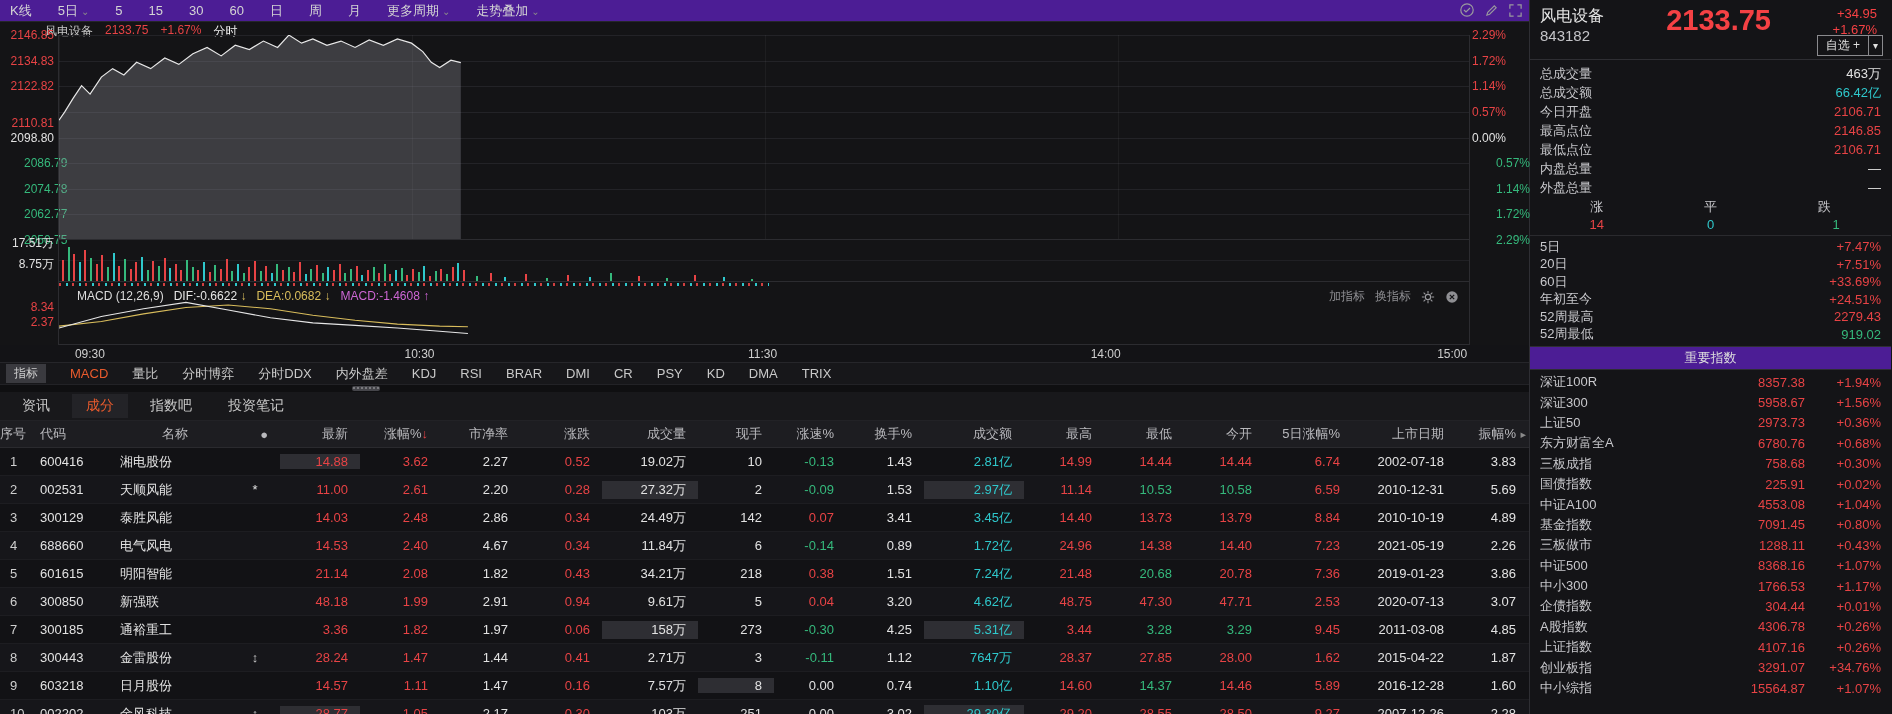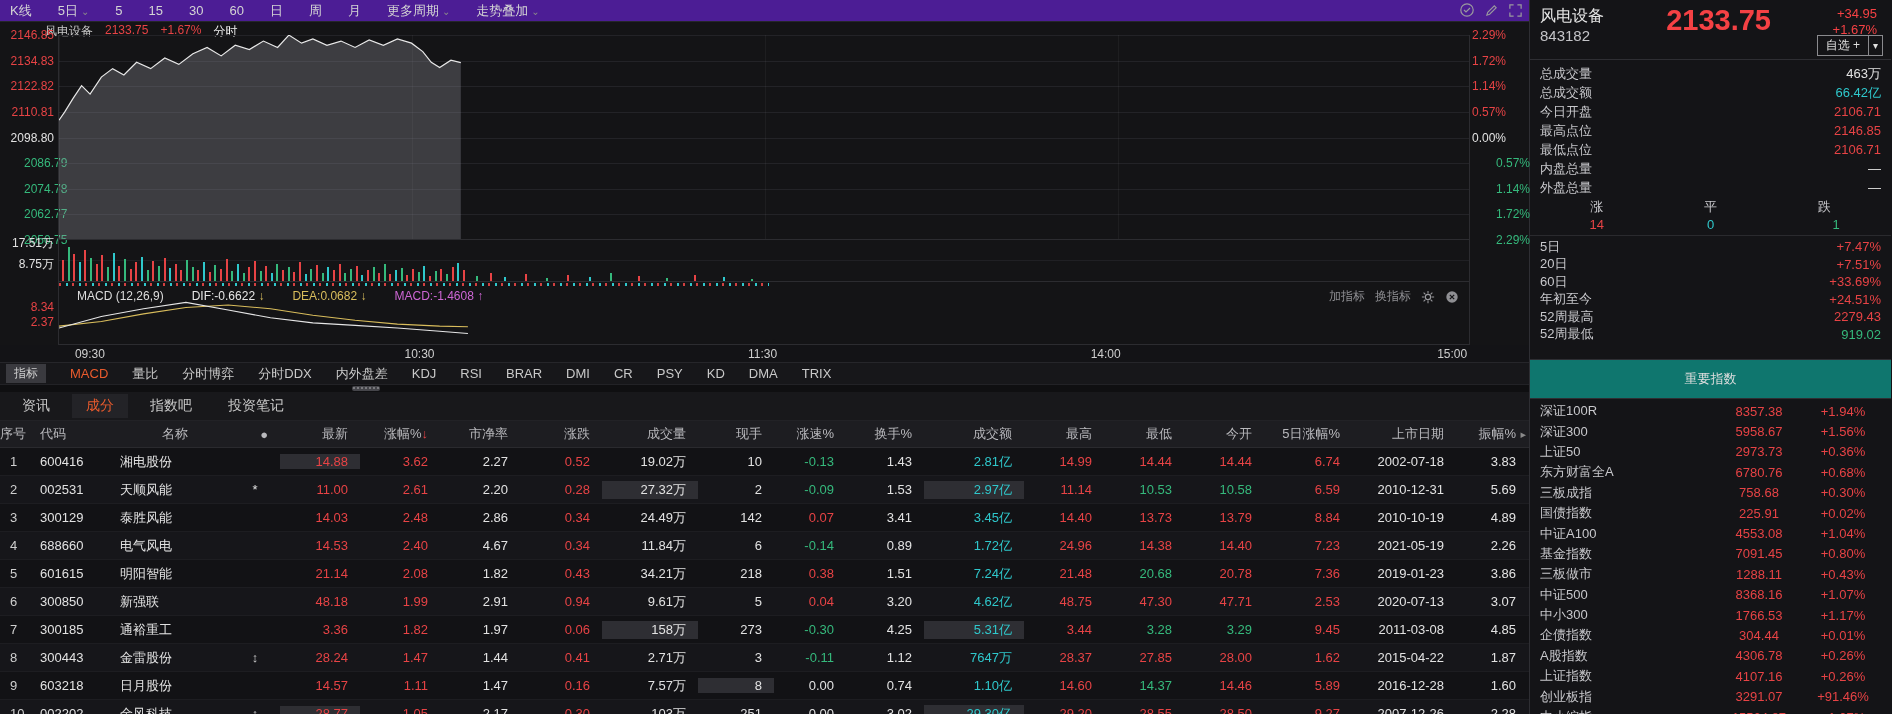--- a/index.html
+++ b/index.html
@@ -26,21 +26,21 @@
      background:linear-gradient(to bottom, transparent 20px, #202024 20px, #202024 21px, transparent 21px); }
   .pane-macd { top:260px; height:63px; border-bottom:1px solid #2c2c30; }
   .gutter { position:absolute; top:13px; height:310px; font-size:12px; }
   .gutter-l { left:0; width:54px; text-align:right; }
   .gutter-r { left:1472px; width:56px; text-align:left; }
   .ax { position:absolute; width:100%; transform:translateY(-50%); line-height:12px; }
   .price-svg, .macd-svg { position:absolute; inset:0; width:100%; height:100%; }
   .vbar { position:absolute; bottom:0; width:2px; }
   .dash-strip { position:absolute; left:0; top:1px; width:710px; height:3px;
      background:repeating-linear-gradient(90deg,#d24040 0 2px,transparent 2px 7px,#2fc8cc 7px 9px,transparent 9px 13px); }
-  .macd-text { position:absolute; top:7px; left:18px; font-size:12px; display:flex; gap:28px; white-space:nowrap; }
+  .macd-text { position:absolute; top:7px; left:18px; font-size:12px; display:flex; gap:10px; white-space:nowrap; }
   .macd-actions { position:absolute; top:6px; right:10px; display:flex; gap:10px; align-items:center; font-size:12px; color:#8f8f93;text-align:right; }
   .macd-actions svg { cursor:pointer; display:block; }
   .time-axis { position:relative; height:18px; border-bottom:1px solid #26262a; flex:none; font-size:12px; color:#cfcfcf; }
   .tlabel { position:absolute; top:2px; }
   
   .ind-tabs { height:22px; display:flex; align-items:center; gap:24px; padding-left:6px; font-size:13px;
     color:#c9c9c9; border-bottom:1px solid #222226; flex:none; background:#17171a; }
   .ind-chip { background:#3a3a3f; color:#cfcfcf; padding:1px 8px; font-size:12px; }
   .tab { cursor:pointer; white-space:nowrap; }
   .tab.active { color:#ea5b2d; }
@@ -74,25 +74,25 @@
   .sb-chg { position:absolute; right:14px; top:6px; text-align:right; color:#f54144; font-size:13px; line-height:16px; }
   .watch { position:absolute; right:8px; top:35px; display:flex; cursor:pointer; }
   .watch-main { border:1px solid #8a8a8e; color:#e0e0e0; font-size:12px; padding:1px 8px; }
   .watch-caret { border:1px solid #8a8a8e; border-left:none; color:#e0e0e0; font-size:10px; padding:1px 4px; display:flex; align-items:center; }
   .sb-stats { padding:4px 10px 0 10px; flex:none; }
   .sb-row { height:19px; display:flex; justify-content:space-between; align-items:center; }
   .sb-adv { display:grid; grid-template-columns:1fr 1fr 1fr; padding:0 10px; height:38px; flex:none; }
   .adv-col { display:flex; flex-direction:column; align-items:center; justify-content:center; line-height:18px; }
   .sb-perf { border-top:1px solid #2a2a2e; padding:2px 10px 0 10px; flex:none; }
   .sb-perf .sb-row { height:17.5px; }
-  .idx-head { height:40px; margin-top:16px; background:#0f766e; border-top:1px solid #2e2e33; border-bottom:1px solid #2e2e33;
+  .idx-head { height:24px; margin-top:3px; background:#4c1d95; border-top:1px solid #2e2e33; border-bottom:1px solid #2e2e33;
     display:flex; align-items:center; justify-content:center; color:#dedede; flex:none; }
   .idx-list { flex:1; overflow:hidden; padding:2px 10px 0 10px; }
   .idx-row { height:20.4px; display:grid; grid-template-columns:1fr 92px 76px; align-items:center; cursor:pointer; }
-  .idx-row .v { text-align:center; }
+  .idx-row .v { text-align:right; }
   .label { color:#c8c8cc; }
 </style>
 </head>
 <body>
 
 <div id="app">
   <div class="main">
 
     <div class="toolbar" id="toolbar">
       <div class="tb-icons">
@@ -125,21 +125,21 @@
         <span>风电设备</span>
         <span class="cr">2133.75</span>
         <span class="cr">+1.67%</span>
         <span style="color:#efefef">分时</span>
       </div>
 
       <div class="gutter gutter-l" id="gutterL">
           <div class="ax cr" style="top: 0px;">2146.85</div>
           <div class="ax cr" style="top: 25.625px;">2134.83</div>
           <div class="ax cr" style="top: 51.25px;">2122.82</div>
-          <div class="ax cr" style="top: 77px;">2110.81</div>
+          <div class="ax cr" style="top: 88px;">2110.81</div>
           <div class="ax cw" style="top: 102.5px;">2098.80</div>
           <div class="ax cg" style="top: 128.125px;">2086.79</div>
           <div class="ax cg" style="top: 153.75px;">2074.78</div>
           <div class="ax cg" style="top: 179.375px;">2062.77</div>
           <div class="ax cg" style="top: 205px;">2050.75</div>
           <div class="ax cw" style="top: 208px;">17.51万</div>
           <div class="ax cw" style="top: 229px;">8.75万</div>
           <div class="ax cr" style="top: 272px;">8.34</div>
           <div class="ax cr" style="top: 287px;">2.37</div>
         </div>
@@ -702,21 +702,21 @@
           <span class="v cr">+0.26%</span>
         </div>
         <div class="idx-row">
           <span class="label">上证指数</span>
           <span class="v cr">4107.16</span>
           <span class="v cr">+0.26%</span>
         </div>
         <div class="idx-row">
           <span class="label">创业板指</span>
           <span class="v cr">3291.07</span>
-          <span class="v cr">+91.46%</span>
+          <span class="v cr">+34.76%</span>
         </div>
         <div class="idx-row">
           <span class="label">中小综指</span>
           <span class="v cr">15564.87</span>
           <span class="v cr">+1.07%</span>
         </div>
       </div>
   </div>
 </div>
 

